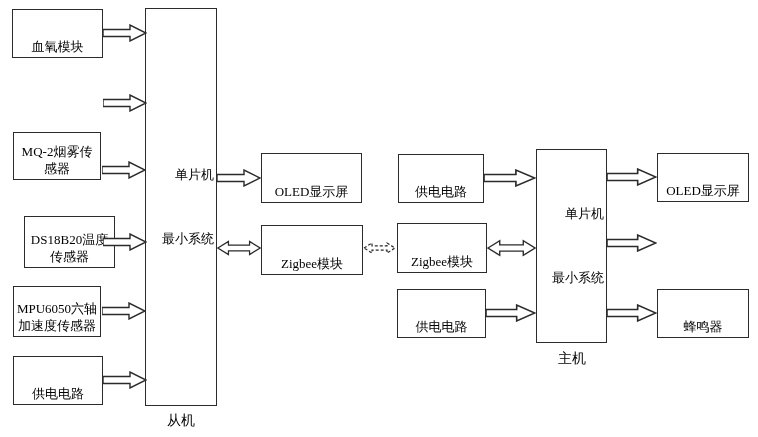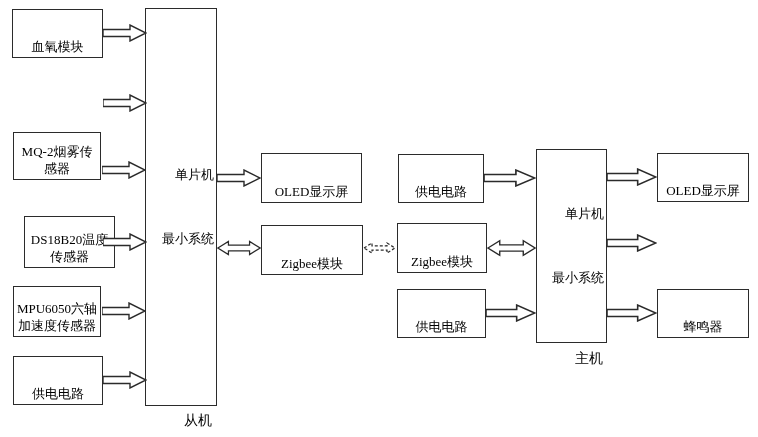--- a/index.html
+++ b/index.html
@@ -11,21 +11,21 @@
   .box {
     position:absolute; box-sizing:border-box;
     border:1.5px solid #2b2b2b; background:#ffffff;
     display:flex; align-items:flex-end; justify-content:center;
     text-align:center; font-size:13px; line-height:1.3;
     word-break:break-all; padding:1px 2px;
   }
   .mcu-box { flex-direction:column;gap:47px; }
   .mcu-box span { display:block; }
   .caption {
-    position:absolute; font-size:14px; text-align:right; white-space:nowrap;
+    position:absolute; font-size:14px; text-align:center; white-space:nowrap;
   }
   .arrow { position:absolute; display:block; }
 </style>
 </head>
 <body>
 
 <svg width="0" height="0" style="position:absolute">
   <defs>
     <g id="arrow-single">
       <polygon points="0,5.5 27,5.5 27,1 43,9 27,17 27,12.5 0,12.5" fill="#ffffff" stroke="#2b2b2b" stroke-width="1.4" stroke-linejoin="miter"></polygon>

